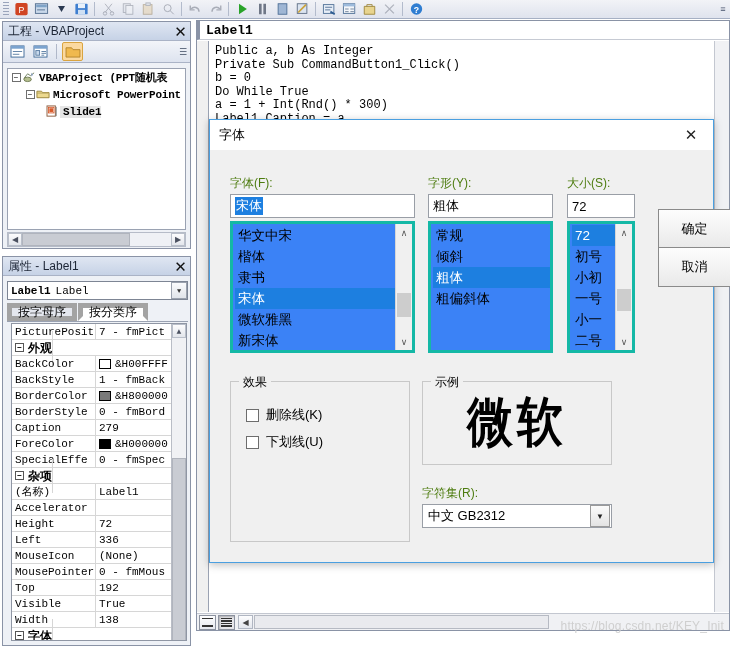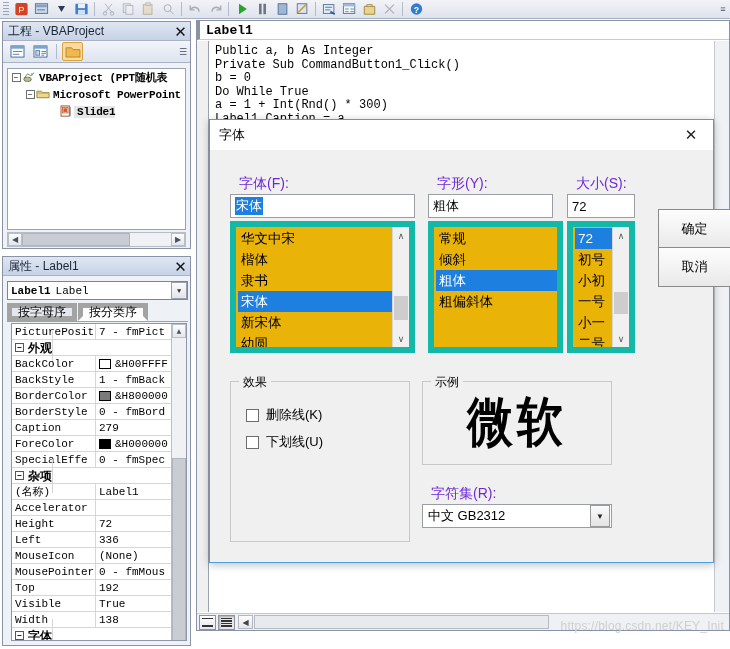--- a/index.html
+++ b/index.html
@@ -163,27 +163,27 @@
     position:absolute; left:209px; top:119px; width:505px; height:444px;
     background:#f0f0f0; border:1px solid #4a9fe0; box-shadow:0 2px 8px rgba(0,0,0,.25);
     font-size:12px; color:#000;
   }
   .fd-title { height:30px; background:#ffffff; display:flex; align-items:center;
     padding-left:9px; font-size:13px; }
   .fd-close { margin-left:auto; width:44px; height:30px; display:flex; align-items:center;
     justify-content:center; font-size:15px; color:#222; }
   .fd-body { position:absolute; left:0; right:0; top:30px; bottom:0; }
 
-  .fd-label { position:absolute; font-size:14px; color:#6d28d9;margin-left:9px; }
+  .fd-label { position:absolute; font-size:12px; color:#4d7c0f; }
   .fd-input {
     position:absolute; background:#fff; border:1px solid #999ea6; height:24px;
     display:flex; align-items:center; padding-left:4px; font-size:13px;
   }
   .fd-list {
-    position:absolute; background:#eab308; border:6px solid #14b8a6; overflow:hidden;
+    position:absolute; background:#3b82f6; border:3px solid #14b8a6; overflow:hidden;
     display:flex;
   }
   .fl-items { flex:1; padding:1px 0 0 2px; }
   .fl-item { height:21px; line-height:21px; font-size:13.5px; padding-left:3px; white-space:nowrap; }
   .fl-item.sel { background:#1d7fe0; color:#fff; }
   .fl-sb { width:17px; background:#f4f4f4; border-left:1px solid #d6d6d6;
     display:flex; flex-direction:column; }
   .fl-arr { height:17px; display:flex; align-items:center; justify-content:center;
     font-size:9px; color:#555; background:#f0f0f0; }
   .fl-track { flex:1; position:relative; background:#f0f0f0; }
@@ -396,21 +396,21 @@
             <span class="tbox">−</span>
           </span>
         <span class="icn">
           <svg width="14" height="12" viewBox="0 0 15 12">
               <path d="M1 3h5l1 1.5h7V10H1z" fill="#ecd98f" stroke="#9a8338"></path>
               <path d="M1 5h12" stroke="#b5a25f"></path>
             </svg>
         </span>
         <span class="tlabel reg">Microsoft PowerPoint</span>
       </div>
-      <div class="tnode" style="padding-left:40px">
+      <div class="tnode" style="padding-left:26px">
         <span class="dots"></span>
         <span class="icn">
           <svg width="15" height="13" viewBox="0 0 16 14">
               <rect x="1" y="1" width="9" height="11" fill="#fff" stroke="#8a5a3a"></rect>
               <rect x="2" y="2" width="7" height="7" fill="#d85a2a"></rect>
               <rect x="3" y="3" width="5" height="5" fill="#fff"></rect>
               <rect x="3.5" y="3.5" width="4" height="4" fill="#d85a2a"></rect>
               <path d="M11 2v10" stroke="#8a8a8a"></path>
             </svg>
         </span>
@@ -632,37 +632,38 @@
       <div class="fd-label" style="left:20px; top:25px">字体(F):</div>
       <div class="fd-input" style="left:20px; top:44px; width:185px">
         <span style="background:#1d7fe0;color:#fff;padding:0 1px">宋体</span>
       </div>
       <div class="fd-list" style="left:20px; top:71px; width:185px; height:132px">
         <div class="fl-items" id="font-items">
             <div class="fl-item">华文中宋</div>
             <div class="fl-item">楷体</div>
             <div class="fl-item">隶书</div>
             <div class="fl-item sel">宋体</div>
+            <div class="fl-item">微软雅黑</div>
             <div class="fl-item">新宋体</div>
             <div class="fl-item">幼圆</div>
           </div>
         <div class="fl-sb">
           <div class="fl-arr">∧</div>
           <div class="fl-track">
             <div class="fl-thumb" style="top:52px;height:24px"></div>
           </div>
           <div class="fl-arr">∨</div>
         </div>
       </div>
 
       <div class="fd-label" style="left:218px; top:25px">字形(Y):</div>
       <div class="fd-input" style="left:218px; top:44px; width:125px">
         <span>粗体</span>
       </div>
-      <div class="fd-list" style="left:218px; top:71px; width:135px; height:132px">
+      <div class="fd-list" style="left:218px; top:71px; width:125px; height:132px">
         <div class="fl-items" id="style-items">
             <div class="fl-item">常规</div>
             <div class="fl-item">倾斜</div>
             <div class="fl-item sel">粗体</div>
             <div class="fl-item">粗偏斜体</div>
           </div>
       </div>
 
       <div class="fd-label" style="left:357px; top:25px">大小(S):</div>
       <div class="fd-input" style="left:357px; top:44px; width:68px">

